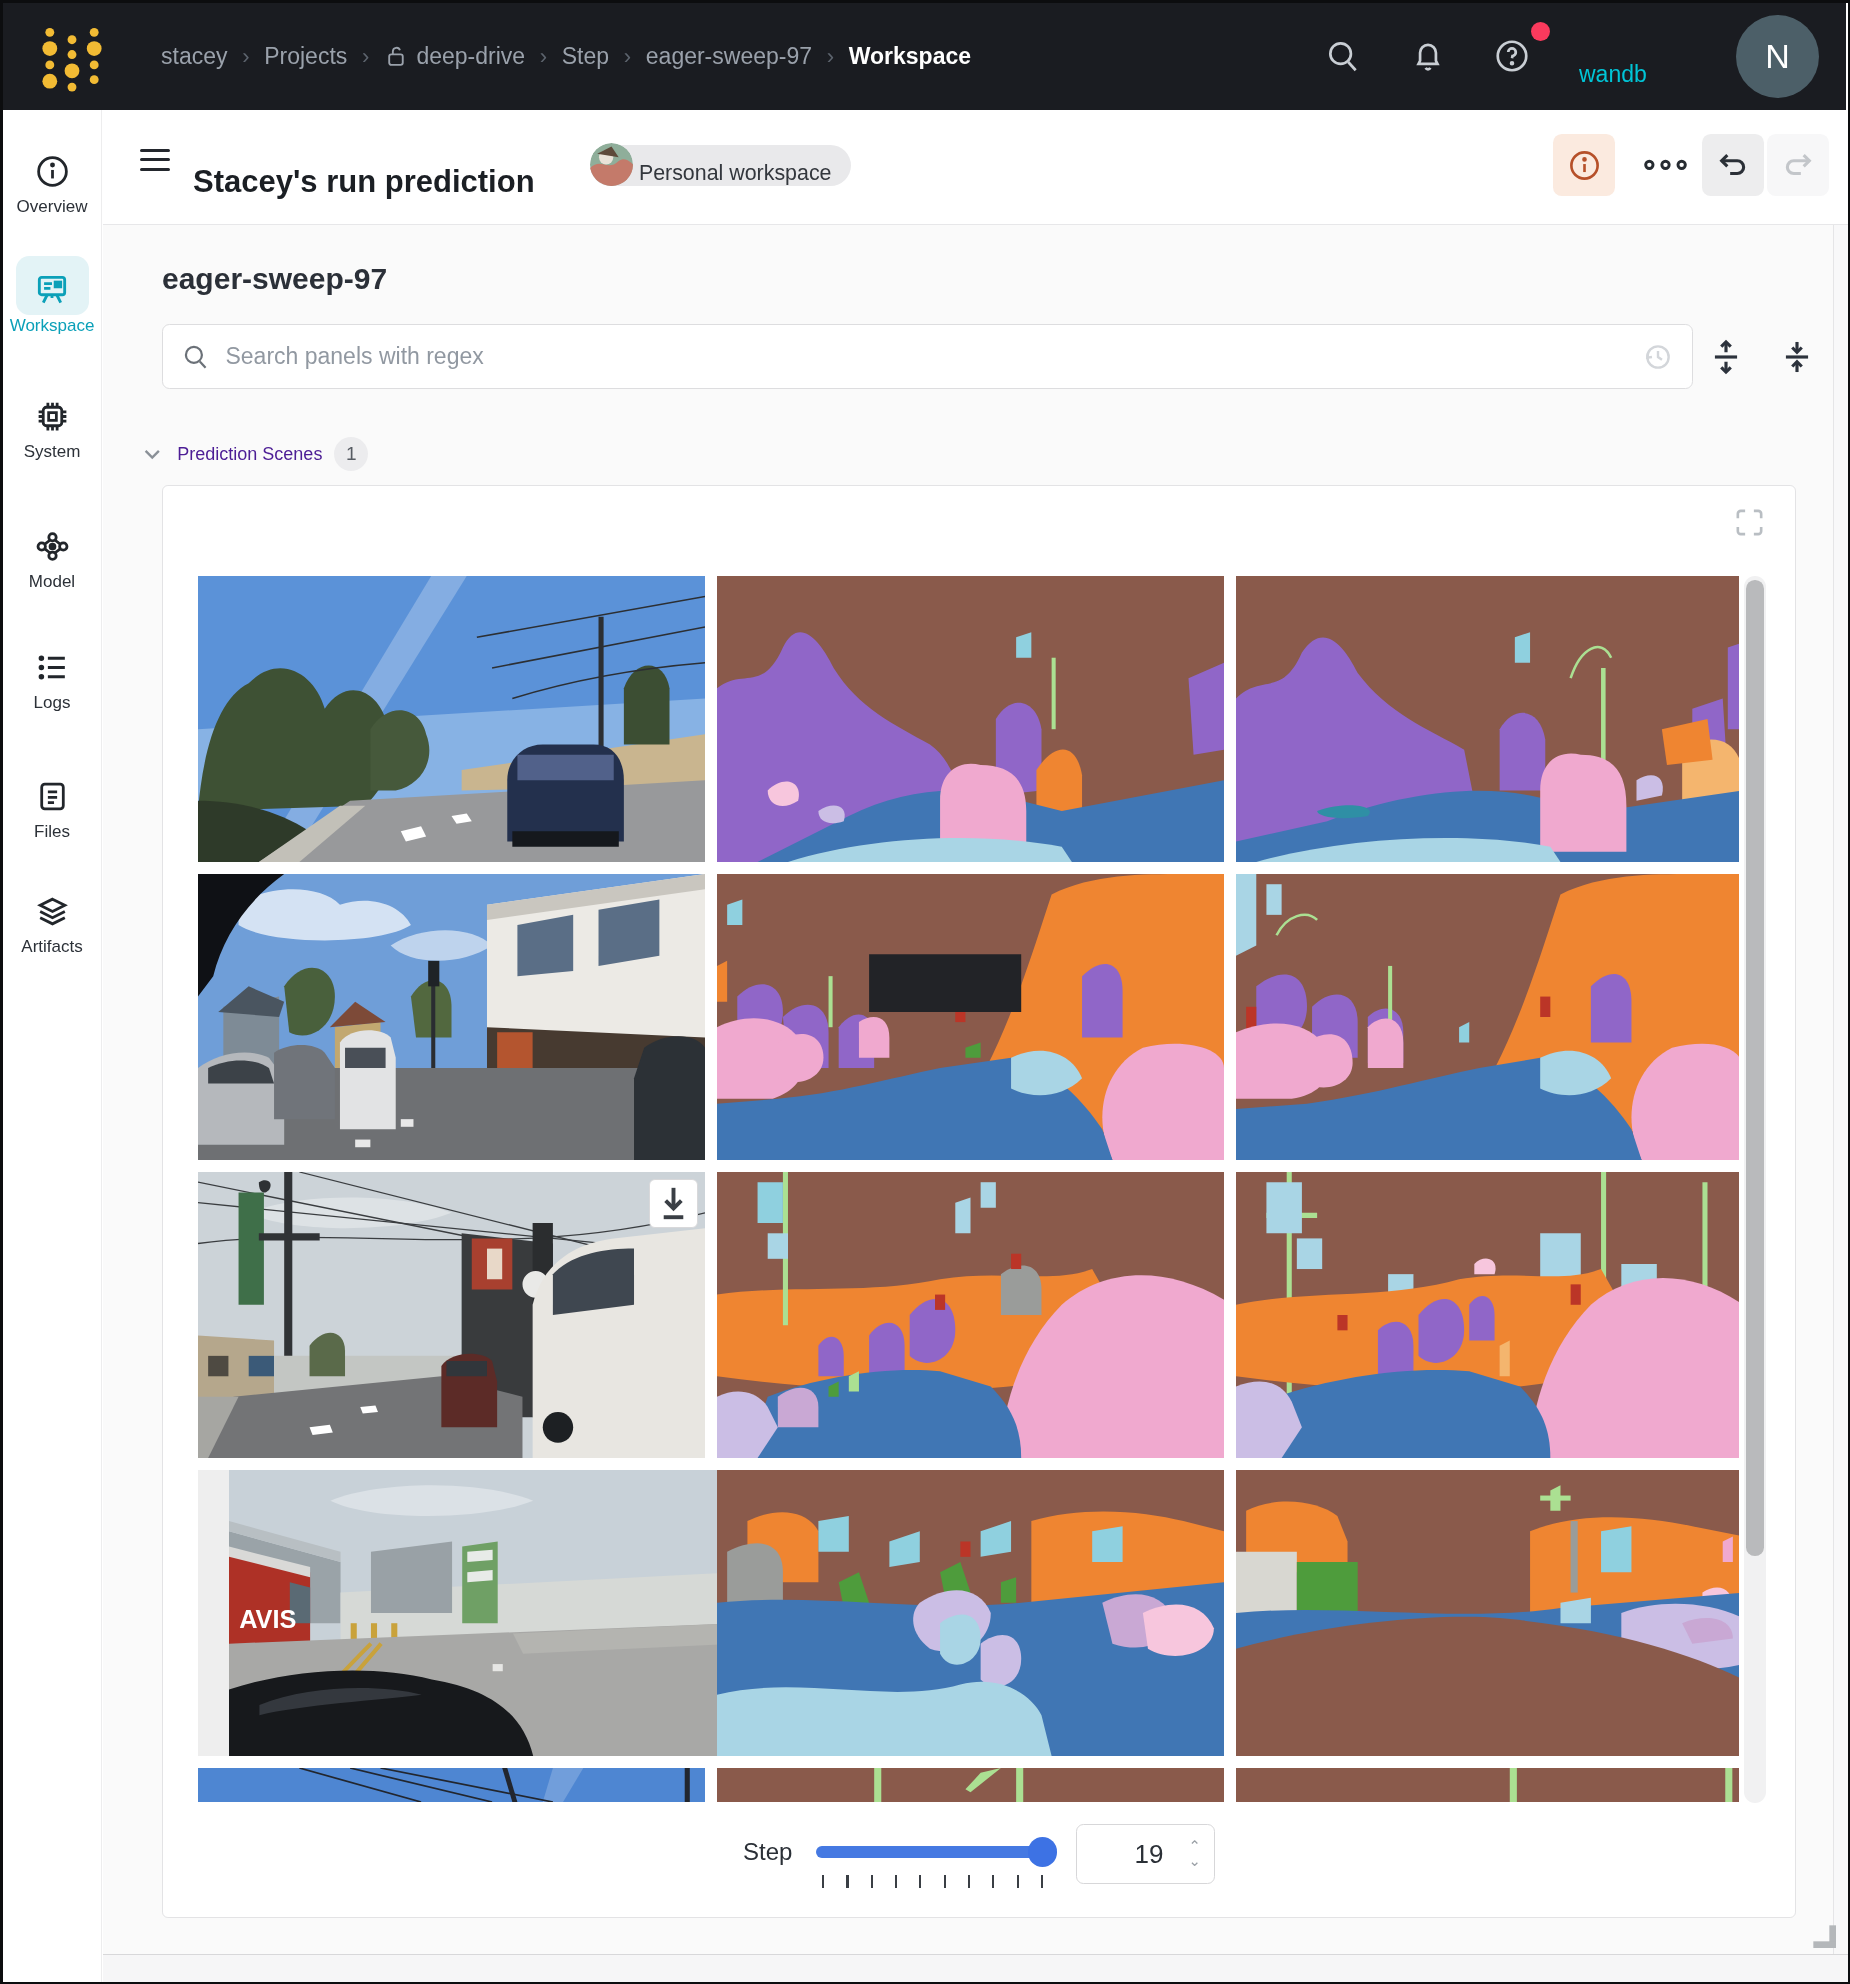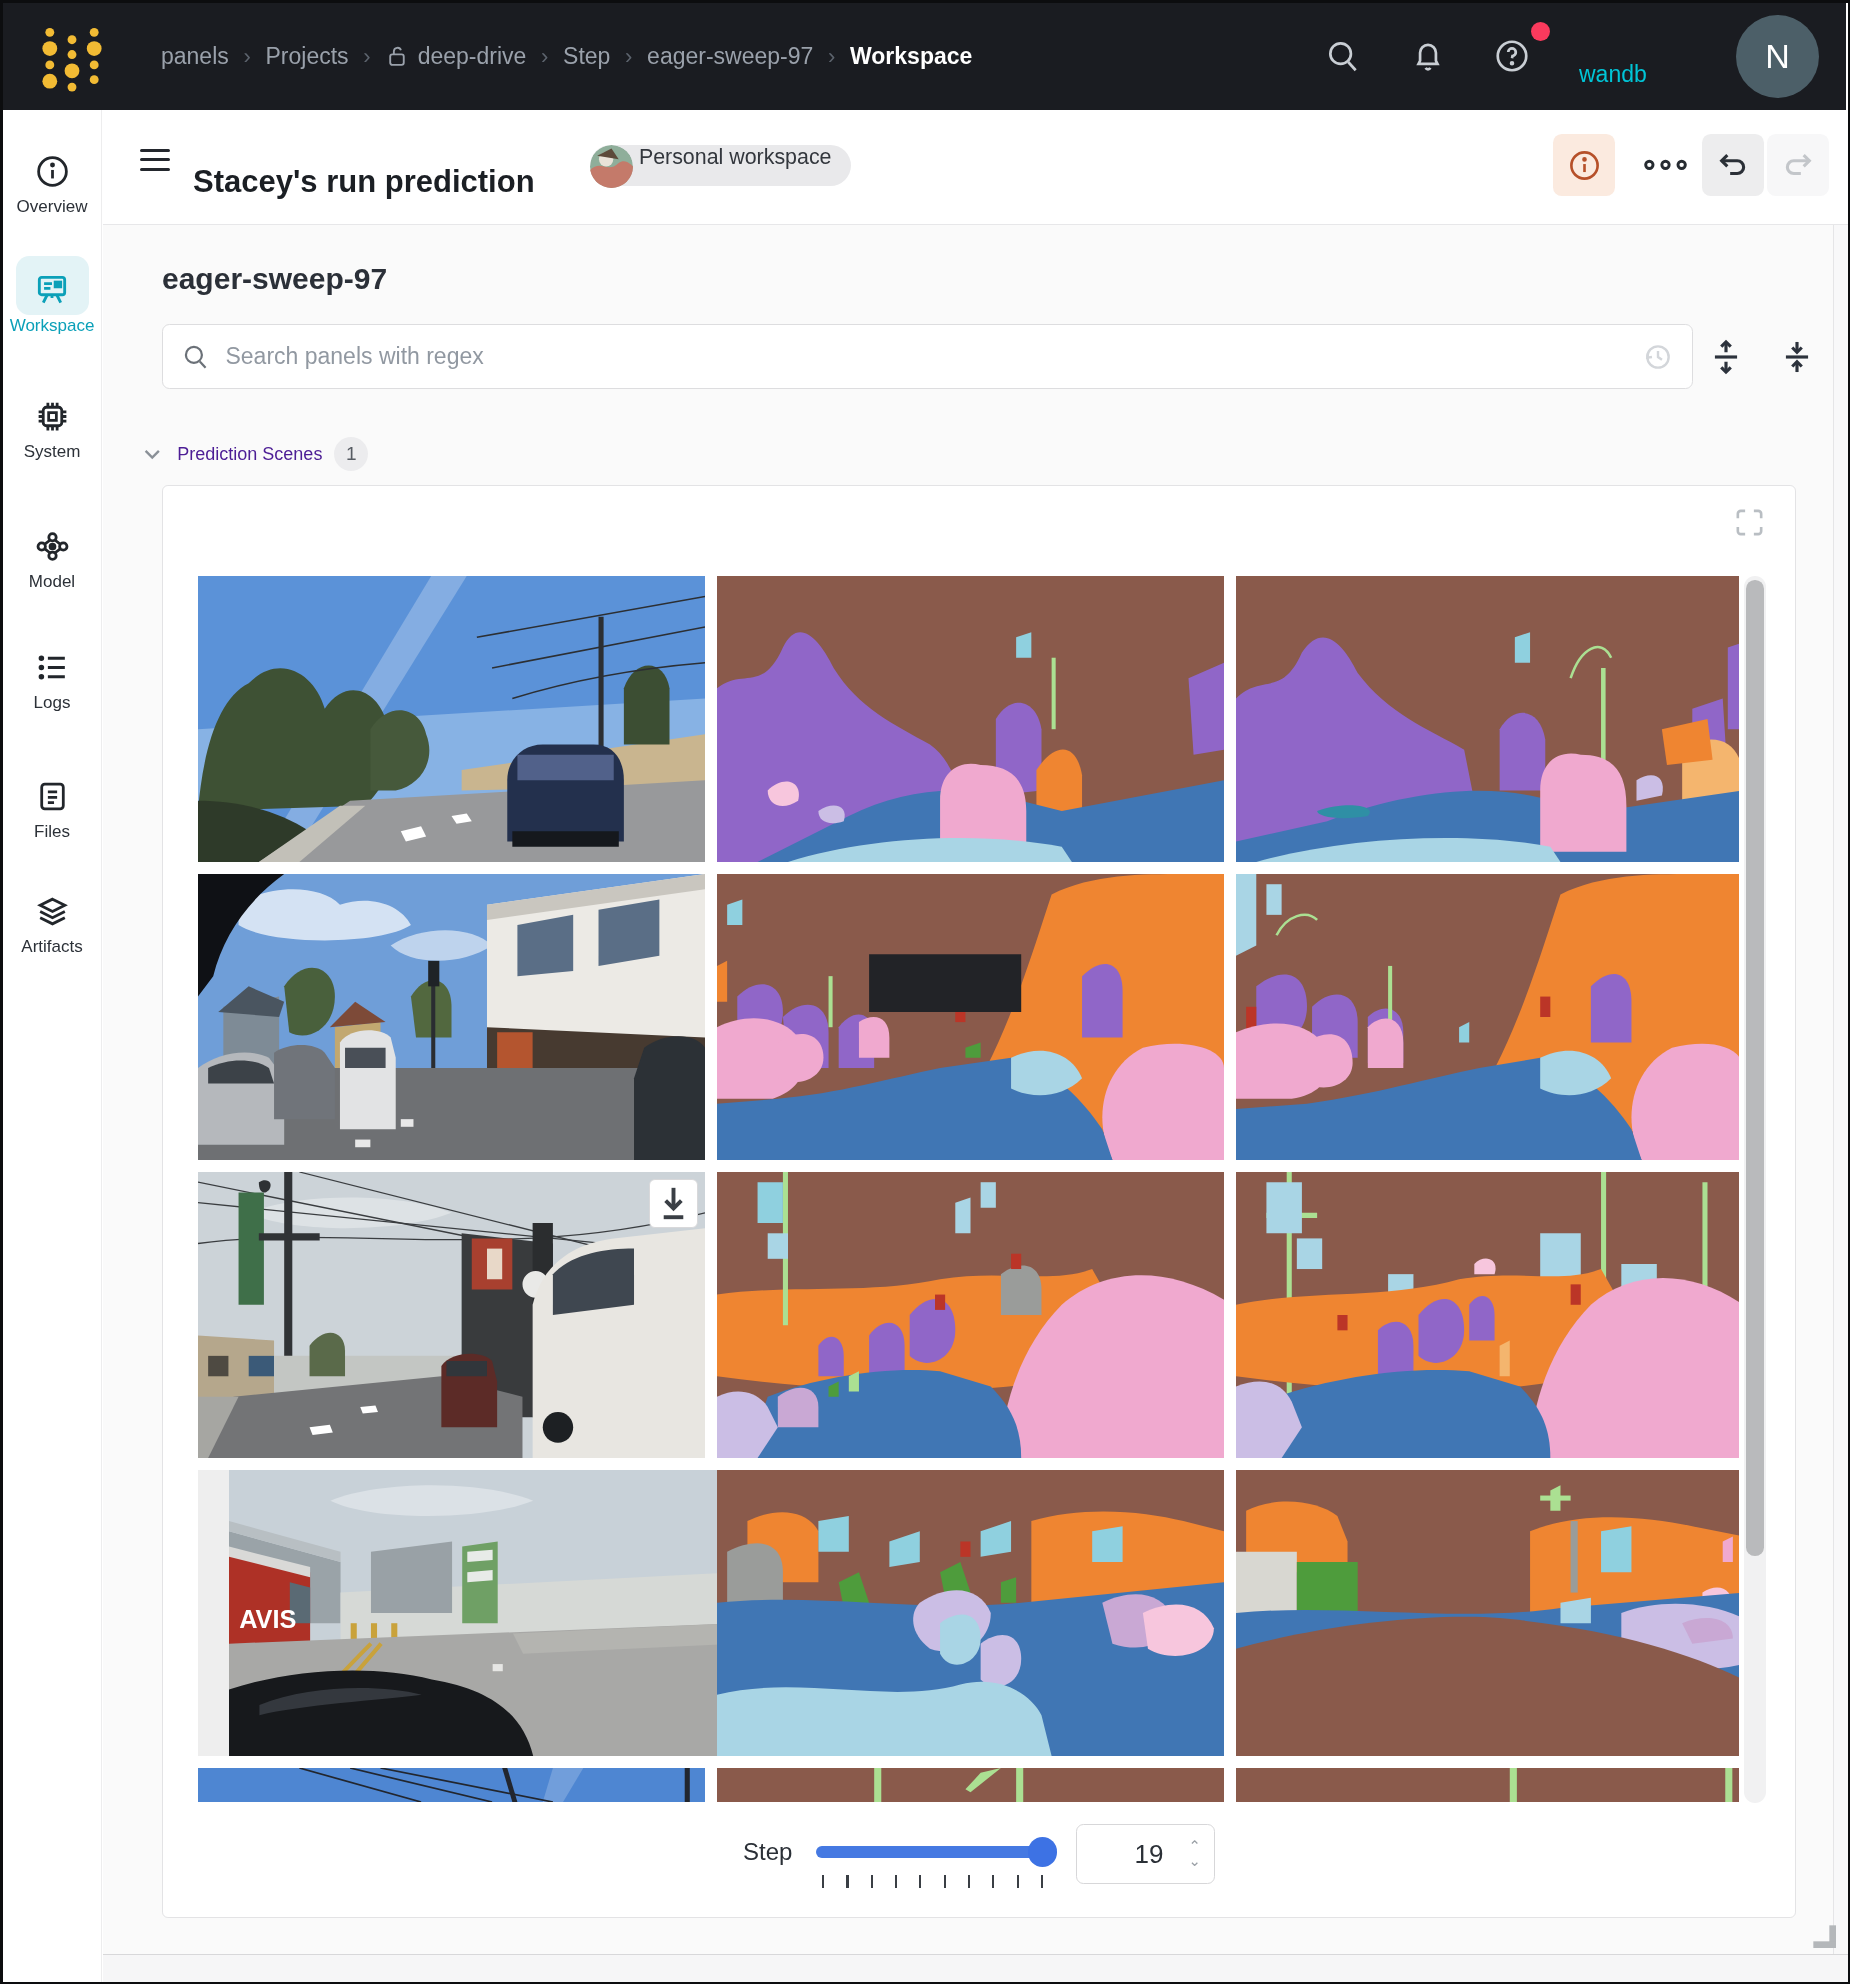--- a/index.html
+++ b/index.html
@@ -28,21 +28,21 @@
   .side-item .lb{display:block;font-size:17px;color:#2c3138;margin-top:4.4px;}
   .side-active-bg{position:absolute;left:12.5px;top:-14.7px;width:73px;height:59px;border-radius:13.3px;background:#e3f3f6;z-index:0;}
   .side-item.active .lb{color:#0ba0b8;}
   .side-item .ic{position:relative;z-index:1;}
   
   .main-bg{left:100px;top:107px;right:0;bottom:0;background:#fafafa;}
   .run-header{left:100px;top:107px;right:0;height:114px;background:#ffffff;border-bottom:1.5px solid #e7e7e9;}
   .hamburger{position:absolute;left:137px;top:146px;width:29.5px;height:25px;cursor:pointer;}
   .hamburger div{height:2.9px;background:#23272d;border-radius:1.5px;margin-bottom:6.6px;}
   .ws-title{position:absolute;left:190px;top:140px;font-size:31px;font-weight:700;color:#1b1f24;}
-  .ws-chip{position:absolute;left:587px;top:142px;height:41px;background:#e9e9eb;border-radius:20.6px;display:flex;align-items:flex-start;
+  .ws-chip{position:absolute;left:587px;top:142px;height:41px;background:#e9e9eb;border-radius:20.6px;display:flex;align-items:flex-end;
     padding:0 19px 0 0;font-size:21.4px;color:#33373d;cursor:pointer;}
   .chip-avatar{width:43px;height:43px;border-radius:50%;margin-right:5.9px;overflow:hidden;flex:0 0 auto;}
   .hdr-btn{position:absolute;top:131px;width:62px;height:62px;border-radius:8.8px;display:flex;align-items:center;justify-content:center;cursor:pointer;}
   
   .run-name{position:absolute;left:159px;top:234px;font-size:30px;color:#2b3038;}
   .searchbox{position:absolute;left:159px;top:321px;width:1531px;height:65px;background:#fff;border:1.5px solid #dddddf;border-radius:7.4px;
     display:flex;align-items:center;padding:0 17.7px;box-sizing:border-box;}
   .searchbox input{border:none;outline:none;flex:1;font-size:23px;color:#701a75;font-family:"Liberation Sans",sans-serif;background:transparent;margin-left:13.3px;}
   .searchbox input::placeholder{color:#9198a1;}
   .tool-ico{position:absolute;top:333px;width:41px;height:41px;display:flex;align-items:center;justify-content:center;cursor:pointer;}
@@ -92,21 +92,21 @@
         <circle cx="50" cy="70" r="10"></circle>
         <circle cx="50" cy="92" r="6"></circle>
       <circle cx="80" cy="18" r="6"></circle>
         <circle cx="80" cy="40" r="10"></circle>
         <circle cx="80" cy="62" r="6"></circle>
         <circle cx="80" cy="82" r="6"></circle>
     </g>
   </svg>
   <nav class="crumbs" id="crumbs">
       <span class="crumb">
-        <span>panels</span>
+        <span>stacey</span>
       </span>
       <span class="crumb-sep">›</span>
       <span class="crumb">
         <span>Projects</span>
       </span>
       <span class="crumb-sep">›</span>
       <span class="crumb">
         <svg width="25" height="25" viewBox="0 0 24 24" fill="none" stroke="#9aa1ab" stroke-width="1.8">
           <rect x="5" y="10" width="13" height="10" rx="2"></rect>
           <path d="M8.5 10 L8.5 7 A3.5 3.5 0 0 1 15.3 6"></path>

